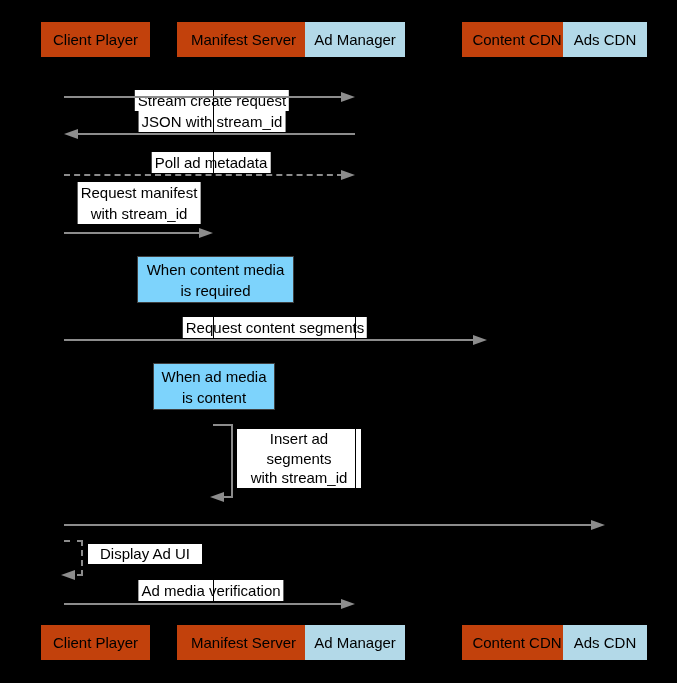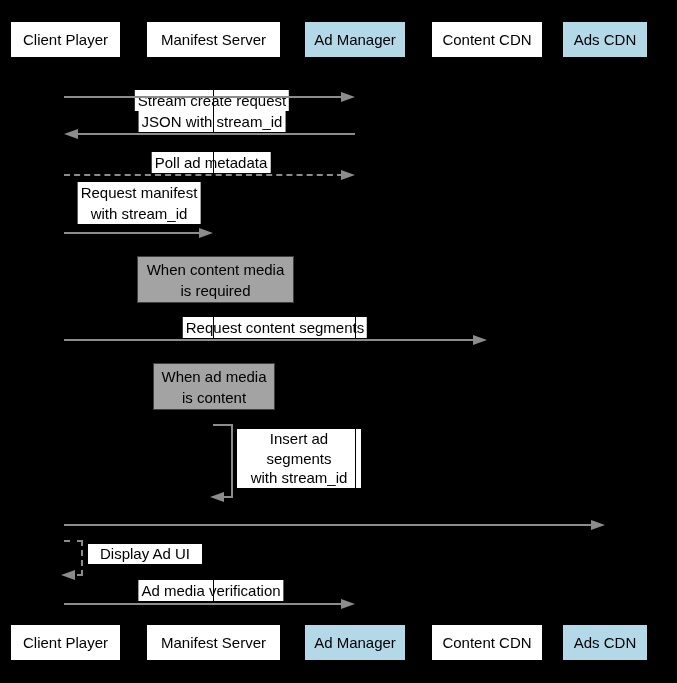--- a/index.html
+++ b/index.html
@@ -5,36 +5,36 @@
   html,body{margin:0;padding:0;background:#000;}
   .canvas{
     position:relative;width:677px;height:683px;background:#000000;overflow:hidden;
     font-family:"Liberation Sans", sans-serif;
   }
   .lifeline{position:absolute;width:1px;top:57px;height:568px;background:#000;z-index:3;}
   .actor{
     position:absolute;height:35px;display:flex;align-items:center;justify-content:center;
     font-size:15px;color:#000;z-index:5;white-space:nowrap;
   }
-  .actor.green{background:#ffffff;}
+  .actor.green{background:#c2410c;margin-left:30px;}
   .actor.blue{background:#b3d9e8;}
   .msg{position:absolute;height:10px;z-index:3;}
   .shaft{position:absolute;top:4px;left:0;right:12px;height:2px;background:#8c8c8c;}
   .shaft.to-left{left:12px;right:0;}
   .shaft.dashed{height:0;background:none;border-top:2px dashed #8c8c8c;}
   .head-right{position:absolute;right:0;top:0;width:0;height:0;
     border-top:5px solid transparent;border-bottom:5px solid transparent;border-left:14px solid #8c8c8c;}
   .head-left{position:absolute;left:0;top:0;width:0;height:0;
     border-top:5px solid transparent;border-bottom:5px solid transparent;border-right:14px solid #8c8c8c;}
   .msg-label{
     position:absolute;transform:translateX(-50%);background:#ffffff;color:#000000;
     font-size:15px;line-height:21px;padding:0 3px;text-align:center;z-index:2;white-space:pre-line;
   }
   .note{
-    position:absolute;background:#a3a3a3;border:1px solid #3f3f3f;color:#000;z-index:4;
+    position:absolute;background:#7dd3fc;border:1px solid #3f3f3f;color:#000;z-index:4;
     display:flex;align-items:center;justify-content:center;text-align:center;
     font-size:15px;line-height:21px;white-space:pre-line;
   }
   .loop{position:absolute;z-index:3;}
   .loop.solid{border-top:2px solid #8c8c8c;border-right:2px solid #8c8c8c;border-bottom:2px solid #8c8c8c;}
   .loop.dashed{border-top:2px dashed #8c8c8c;border-right:2px dashed #8c8c8c;border-bottom:2px dashed #8c8c8c;}
   .loop .head-left{left:-3px;bottom:-6px;top:auto;}
   .loop-label{
     position:absolute;background:#ffffff;color:#000;font-size:15px;line-height:19.5px;
     padding:0 12px;text-align:center;z-index:2;white-space:pre-line;

